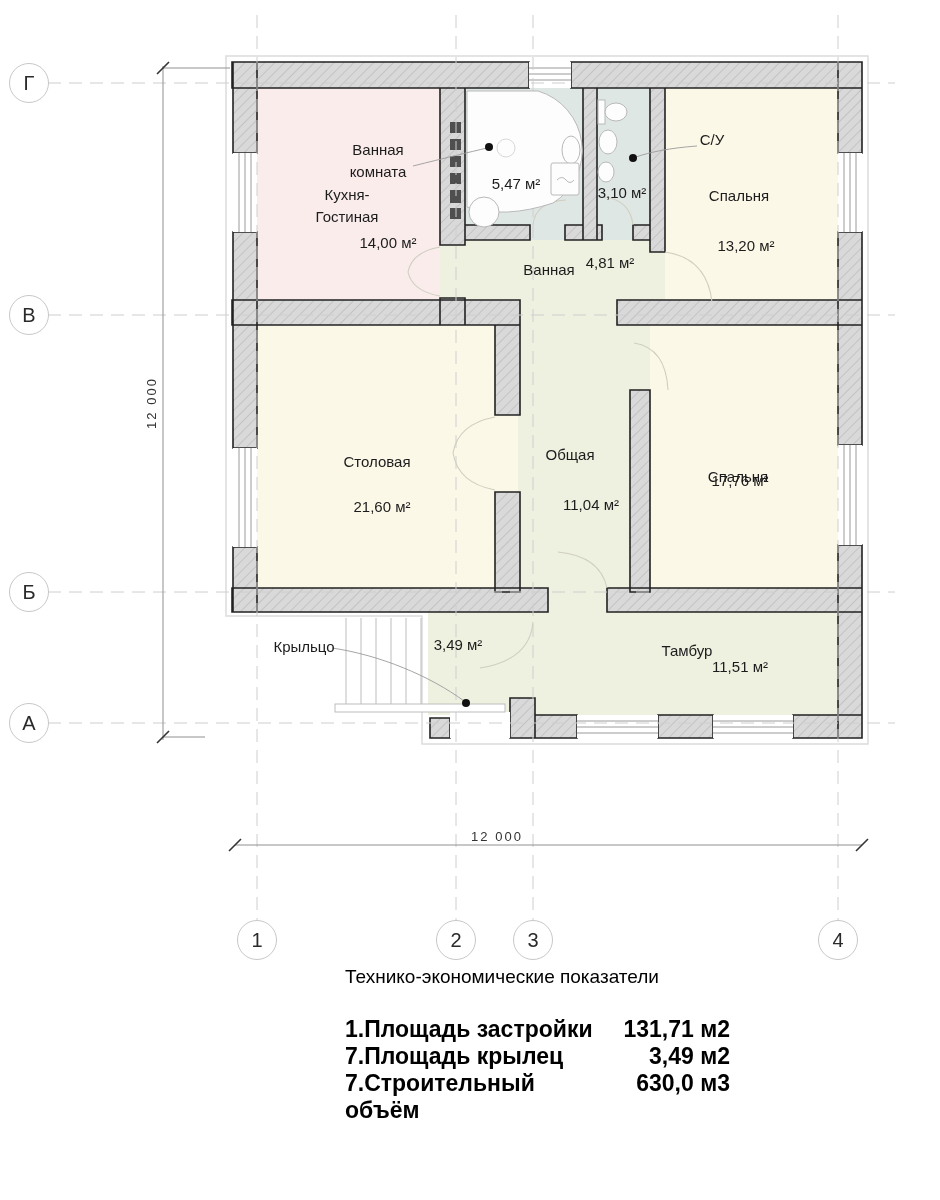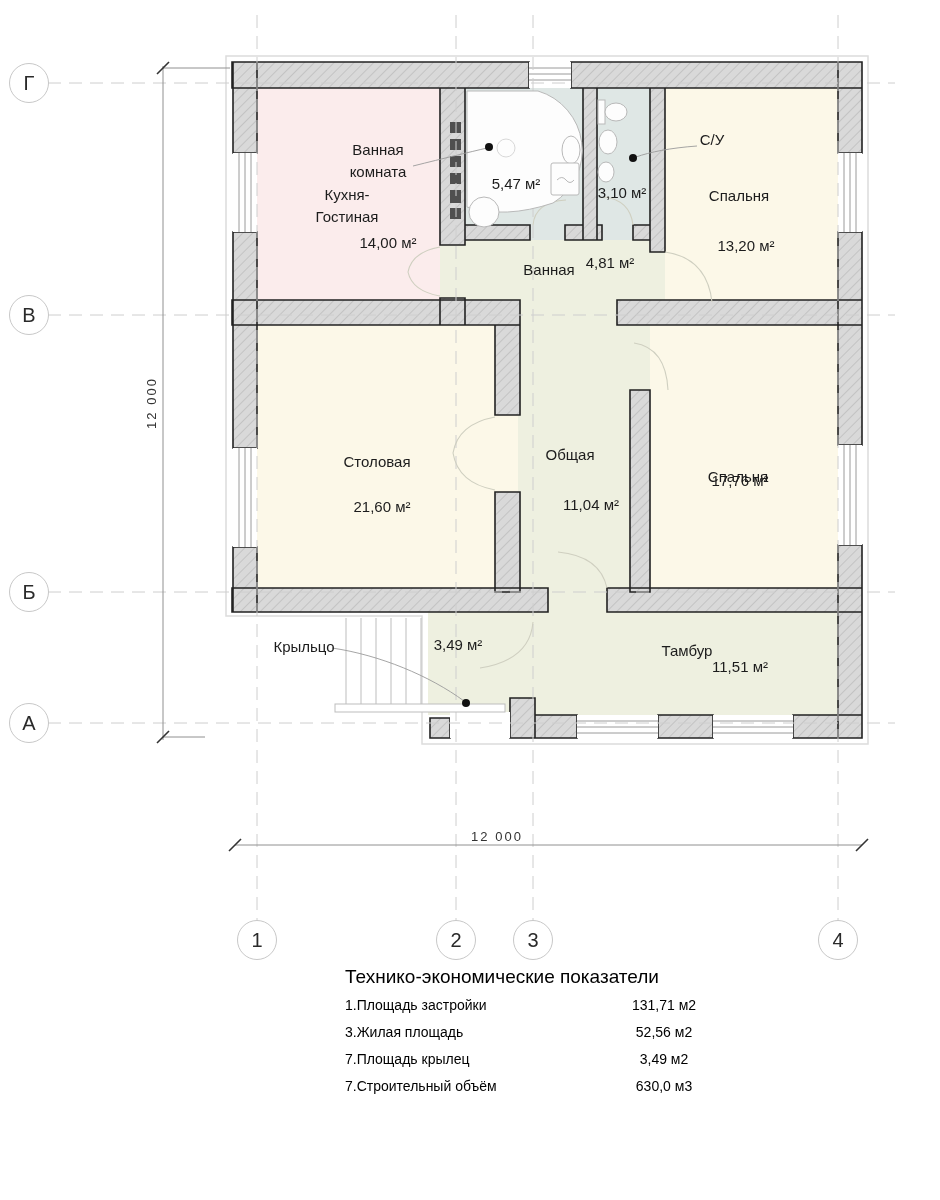--- a/index.html
+++ b/index.html
@@ -11,23 +11,23 @@
   .f-room{fill:var(--room-floor,#fcf8e8);}
   .f-hall{fill:var(--hallway-floor,#eef0e0);}
   .lbl{position:absolute;transform:translate(-50%,-50%);font-size:15px;line-height:1.45;
        text-align:center;white-space:pre-line;color:#1c1c1c;}
   .bub{position:absolute;width:38px;height:38px;border:1px solid #c8c8c8;border-radius:50%;
        background:#fff;display:flex;align-items:center;justify-content:center;
        font-size:20px;color:#2a2a2a;transform:translate(-50%,-50%);}
   .dim{position:absolute;transform:translate(-50%,-50%);font-size:13px;letter-spacing:2px;color:#333;}
   .dim.vert{transform:translate(-50%,-50%) rotate(-90deg);}
   .teo{position:absolute;left:345px;top:966px;width:385px;color:#000;}
-  .teo-title{font-size:19px;margin-bottom:4px;}
-  .teo-row{display:flex;font-size:14px;line-height:27px;}
-  .teo-row .val{margin-left:auto;width:132px;text-align:center;}
+  .teo-title{font-size:19px;margin-bottom:28px;}
+  .teo-row{display:flex;font-size:23px;line-height:27px;font-weight:bold;}
+  .teo-row .val{margin-left:auto;width:132px;text-align:right;}
 </style>
 </head>
 <body>
 
 <div id="canvas">
 
   <svg width="940" height="1200" viewBox="0 0 940 1200">
     <defs>
       <pattern id="hatch" width="7" height="7" patternUnits="userSpaceOnUse" patternTransform="rotate(45)">
         <rect width="7" height="7" style="fill:var(--wall-fill,#d9d9d9)"></rect>
@@ -228,24 +228,20 @@
   <div class="bub" style="left:533px;top:940px">3</div>
   <div class="bub" style="left:838px;top:940px">4</div>
 
   <div class="teo">
     <div class="teo-title">Технико-экономические показатели</div>
     <div class="teo-row">
       <span>1.Площадь застройки</span>
       <span class="val">131,71 м2</span>
     </div>
     <div class="teo-row">
-      <span>3.Жилая площадь</span>
-      <span class="val">52,56 м2</span>
-    </div>
-    <div class="teo-row">
       <span>7.Площадь крылец</span>
       <span class="val">3,49 м2</span>
     </div>
     <div class="teo-row">
       <span>7.Строительный объём</span>
       <span class="val">630,0 м3</span>
     </div>
   </div>
 
 </div>

